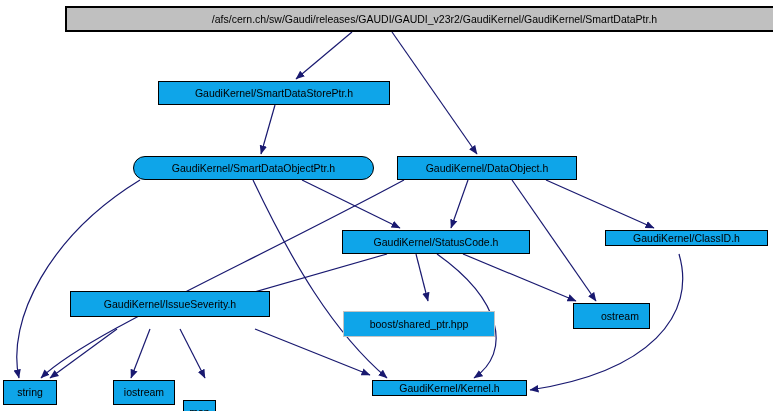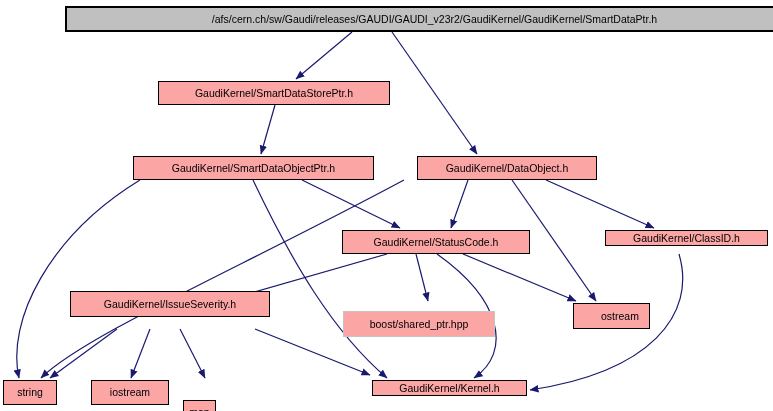--- a/index.html
+++ b/index.html
@@ -18,21 +18,21 @@
   #edges {
     position: absolute;
     left: 0;
     top: 0;
     width: 773px;
     height: 411px;
   }
   .node {
     position: absolute;
     box-sizing: border-box;
-    background: #fca5a5;
+    background: #0ea5e9;
     border: 1px solid #000000;
     display: flex;
     align-items: center;
     justify-content: center;
     font-size: 10.5px;
     line-height: 1;
     color: #000000;
     white-space: nowrap;
     overflow: hidden;
     cursor: pointer;
@@ -79,45 +79,45 @@
         <path d="M679,254 C697,315 650,372 530,390" fill="none" stroke="#191970" stroke-width="1.2" marker-end="url(#arrow)"></path>
       </g>
   </svg>
   <div id="nodes">
       <div class="node root" style="left: 65px; top: 6px; width: 739px; height: 26px;">
         <span>/afs/cern.ch/sw/Gaudi/releases/GAUDI/GAUDI_v23r2/GaudiKernel/GaudiKernel/SmartDataPtr.h</span>
       </div>
       <div class="node" style="left: 158px; top: 81px; width: 232px; height: 24px;">
         <span>GaudiKernel/SmartDataStorePtr.h</span>
       </div>
-      <div class="node" style="left: 133px; top: 156px; width: 241px; height: 24px;">
+      <div class="node" style="left: 133px; top: 156px; width: 241px; height: 24px; border-radius: 12px;">
         <span>GaudiKernel/SmartDataObjectPtr.h</span>
       </div>
-      <div class="node" style="left: 417px; top: 156px; width: 180px; height: 24px;">
+      <div class="node" style="left: 397px; top: 156px; width: 180px; height: 24px;">
         <span>GaudiKernel/DataObject.h</span>
       </div>
       <div class="node" style="left: 342px; top: 230px; width: 188px; height: 24px;">
         <span>GaudiKernel/StatusCode.h</span>
       </div>
       <div class="node" style="left: 605px; top: 230px; width: 163px; height: 16px;">
         <span>GaudiKernel/ClassID.h</span>
       </div>
       <div class="node" style="left: 70px; top: 291px; width: 200px; height: 26px;">
         <span>GaudiKernel/IssueSeverity.h</span>
       </div>
       <div class="node external" style="left: 343px; top: 303px; width: 152px; height: 26px; margin-top: 8px;">
         <span>boost/shared_ptr.hpp</span>
       </div>
       <div class="node" style="left: 573px; top: 303px; width: 77px; height: 26px; padding-left: 17px;">
         <span>ostream</span>
       </div>
       <div class="node" style="left: 3px; top: 380px; width: 54px; height: 25px;">
         <span>string</span>
       </div>
-      <div class="node" style="left: 91px; top: 380px; width: 78px; height: 25px;">
+      <div class="node" style="left: 113px; top: 380px; width: 62px; height: 25px;">
         <span>iostream</span>
       </div>
       <div class="node" style="left: 183px; top: 400px; width: 33px; height: 25px;">
         <span>map</span>
       </div>
       <div class="node" style="left: 372px; top: 380px; width: 155px; height: 16px;">
         <span>GaudiKernel/Kernel.h</span>
       </div>
     </div>
 </div>

